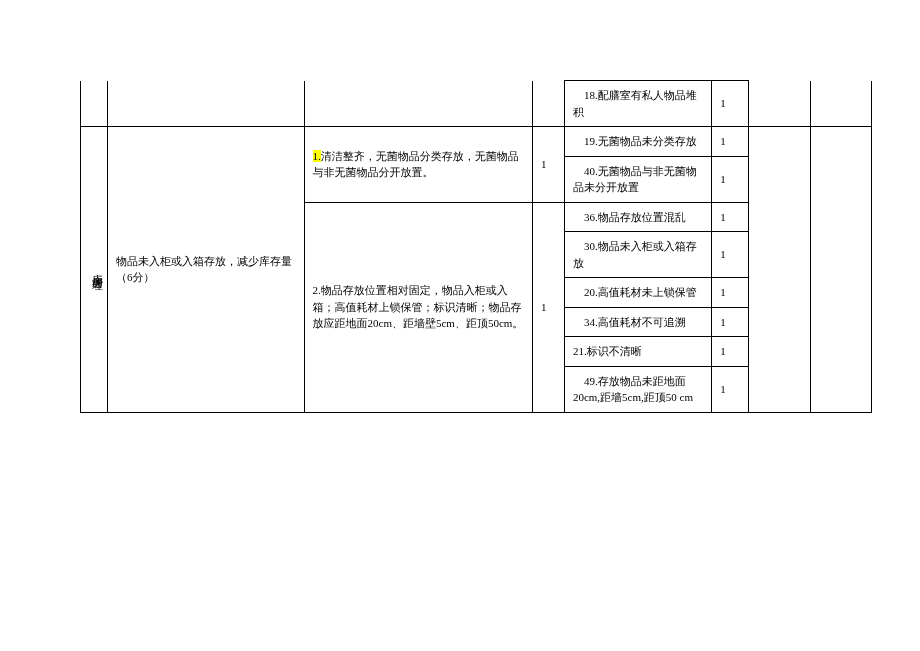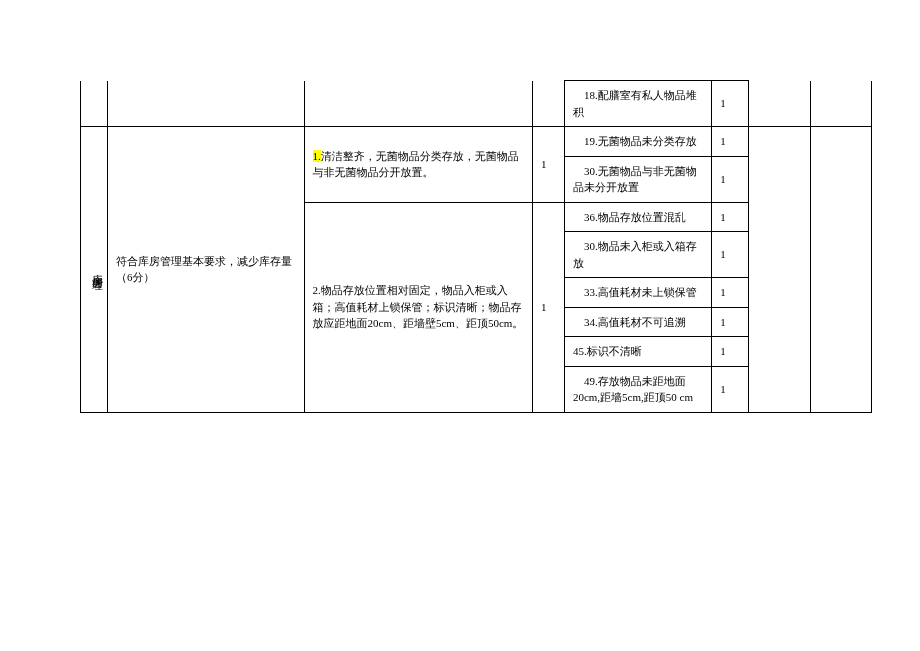--- a/index.html
+++ b/index.html
@@ -73,58 +73,58 @@
     <td>　18.配膳室有私人物品堆积</td>
     <td>1</td>
     <td style="border-top:none;"></td>
     <td style="border-top:none;"></td>
   </tr>
 
   <tr>
     <td rowspan="8">
             <div class="cat-vertical">库房管理</div>
           </td>
-    <td rowspan="8">符合库房管理基本要求，减少库存量　　　　（6分）</td>
+    <td rowspan="8">物品未入柜或入箱存放，减少库存量　　　　（6分）</td>
     <td rowspan="2"><span class="hl">1.</span><span>清洁整齐，无菌物品分类存放，无菌物品与非无菌物品分开放置。</span></td>
     <td rowspan="2">1</td>
     <td>　19.无菌物品未分类存放</td>
     <td>1</td>
     <td rowspan="8"></td>
     <td rowspan="8"></td>
   </tr>
 
   <tr>
-    <td>　30.无菌物品与非无菌物品未分开放置</td>
+    <td>　40.无菌物品与非无菌物品未分开放置</td>
     <td>1</td>
   </tr>
 
   <tr>
     <td rowspan="6">2.物品存放位置相对固定，物品入柜或入箱；高值耗材上锁保管；标识清晰；物品存放应距地面20cm、距墙壁5cm、距顶50cm。</td>
     <td rowspan="6">1</td>
     <td>　36.物品存放位置混乱</td>
     <td>1</td>
   </tr>
 
   <tr>
     <td>　30.物品未入柜或入箱存放</td>
     <td>1</td>
   </tr>
 
   <tr>
-    <td>　33.高值耗材未上锁保管</td>
+    <td>　20.高值耗材未上锁保管</td>
     <td>1</td>
   </tr>
 
   <tr>
     <td>　34.高值耗材不可追溯</td>
     <td>1</td>
   </tr>
 
   <tr>
-    <td>45.标识不清晰</td>
+    <td>21.标识不清晰</td>
     <td>1</td>
   </tr>
 
   <tr>
     <td>　49.存放物品未距地面20cm,距墙5cm,距顶50 cm</td>
     <td>1</td>
   </tr>
 
 </tbody>
     </table>

